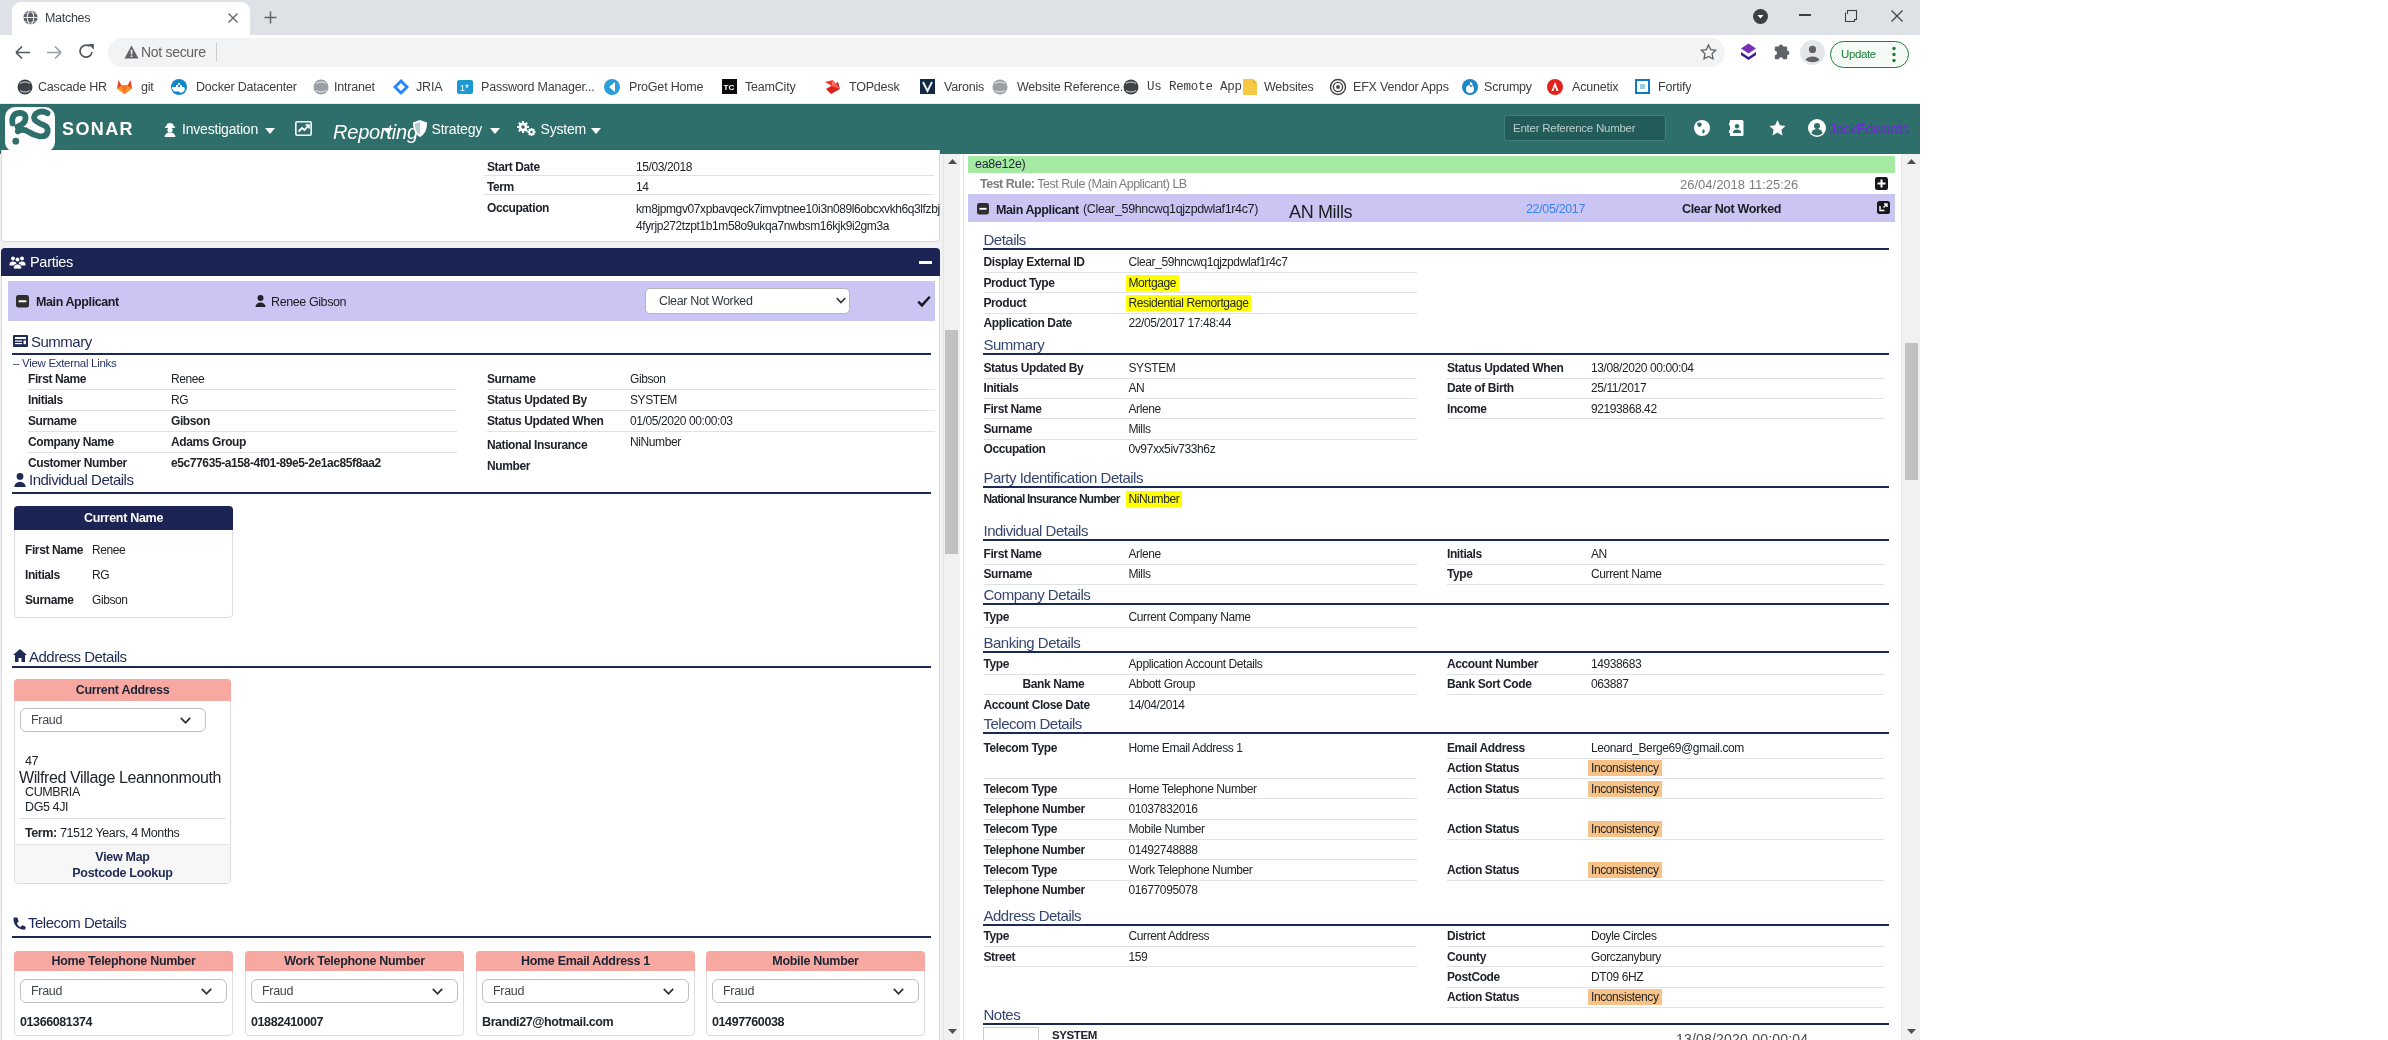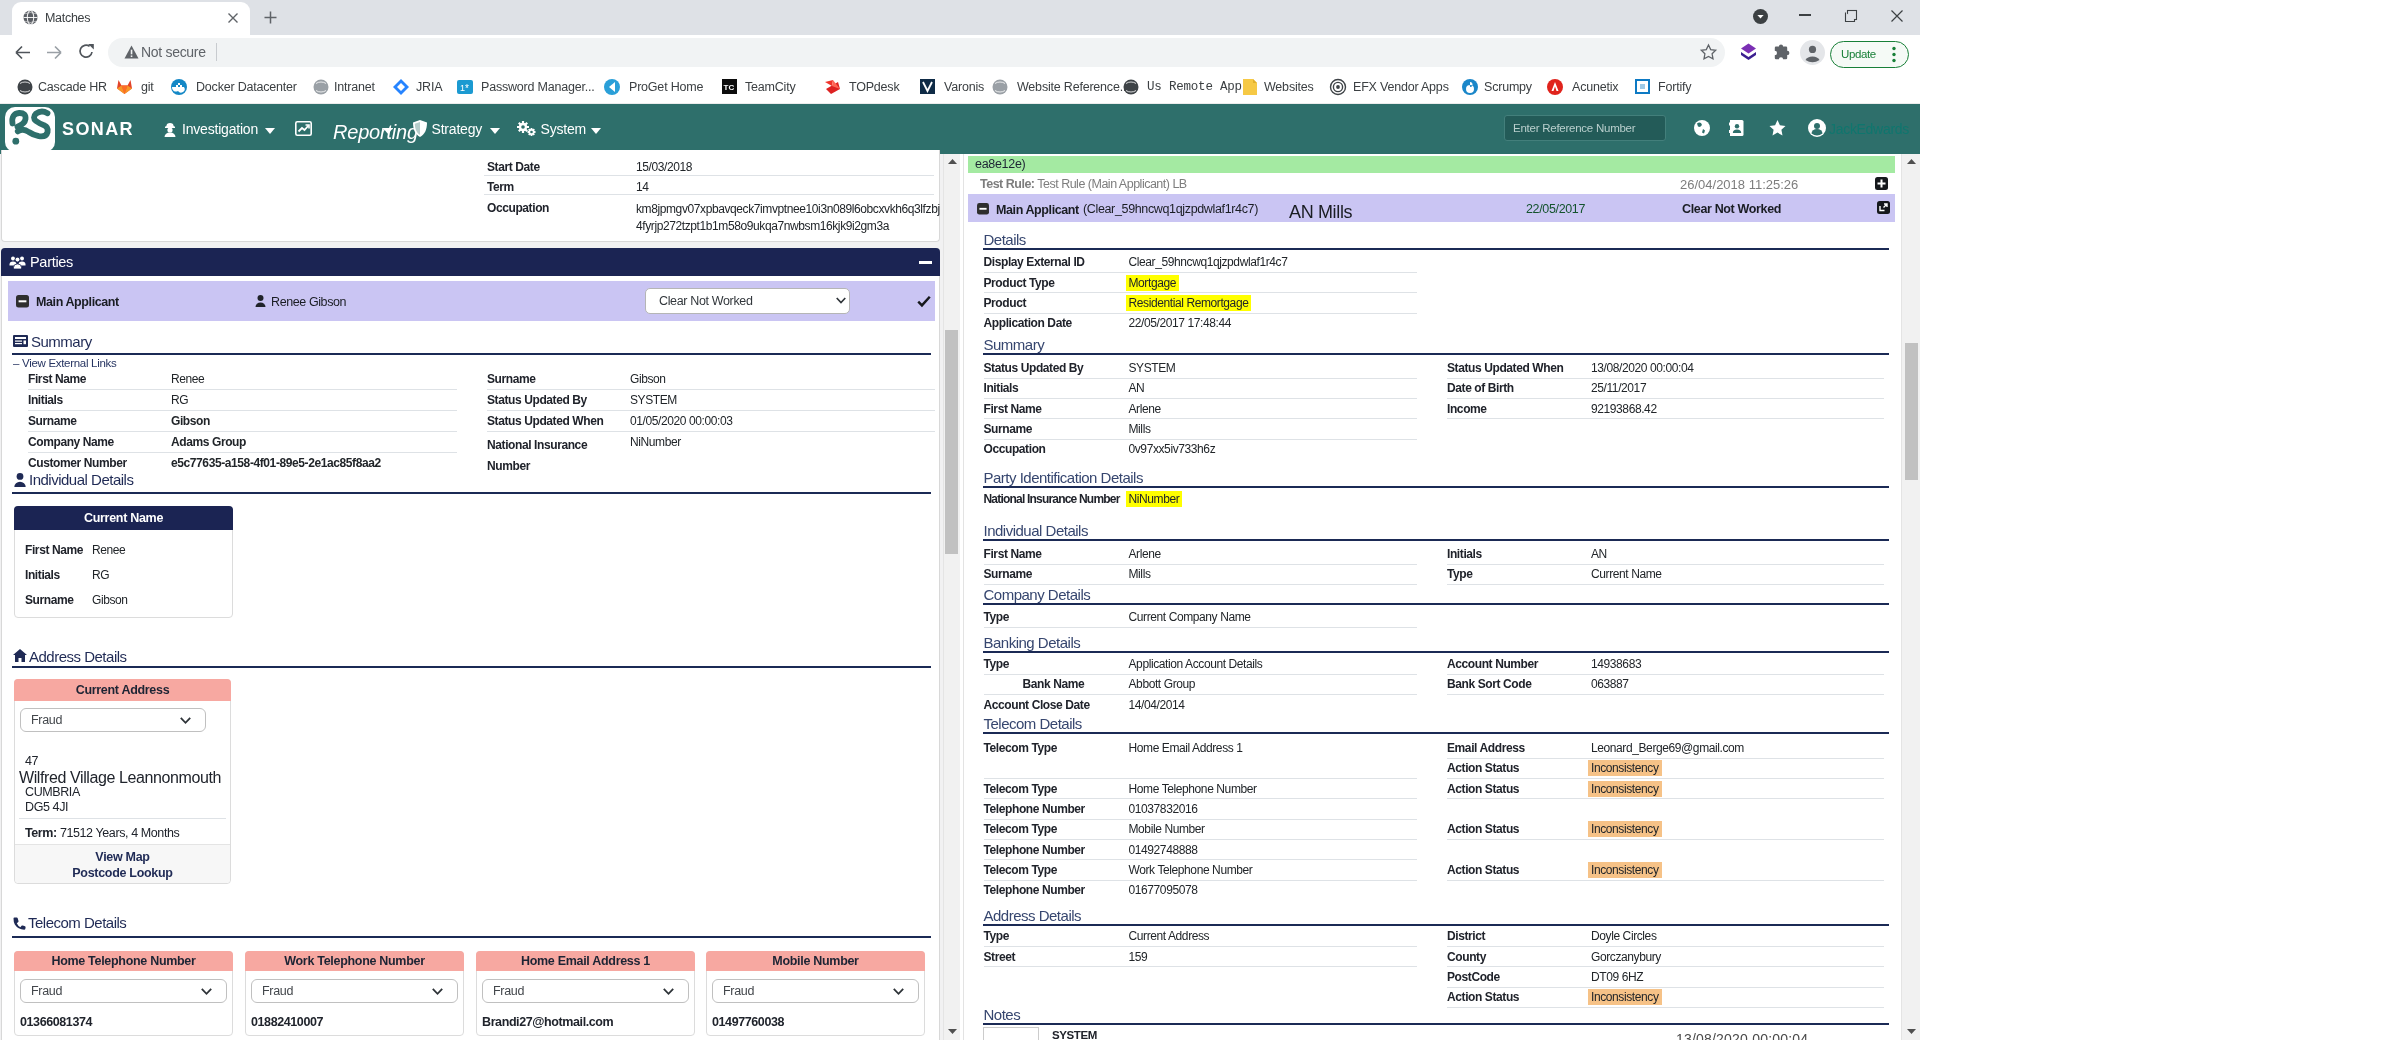--- a/index.html
+++ b/index.html
@@ -243,21 +243,21 @@
       <path d="M3.8 13 a4.2 3.6 0 0 1 8.4 0 z" fill="#2e6f6b"></path>
     </svg>
 <svg style="left:1769px;top:120px" width="17" height="16" viewBox="0 0 17 16">
       <path d="M8.5 0 l2.4 5.2 5.6 .7 -4.1 3.9 1.1 5.6 -5-2.8 -5 2.8 1.1-5.6 -4.1-3.9 5.6-.7 z" fill="#fff"></path>
     </svg>
 <svg style="left:1808px;top:119px" width="18" height="18" viewBox="0 0 18 18">
       <circle cx="9" cy="9" r="9" fill="#fff"></circle>
       <circle cx="9" cy="7" r="3" fill="#2e6f6b"></circle>
       <path d="M3.5 14.5 a5.5 4.5 0 0 1 11 0 a9 9 0 0 1 -11 0z" fill="#2e6f6b"></path>
     </svg>
-<div class="abs" style="left:1829px;top:120.5px;font-size:14px;color:#0f766e;letter-spacing:-0.3px;">JackEdwards</div>
+<div class="abs" style="left:1829px;top:120.5px;font-size:14px;color:#6d28d9;letter-spacing:-0.3px;">JackEdwards</div>
 <div class="abs" style="left:0;top:154px;width:1920px;height:886px;background:#f1f1f2;"></div>
 <div class="abs" style="left:1px;top:150px;width:939px;height:91.5px;background:#fff;border:1px solid #d8d8d8;border-top:none;border-radius:0 0 4px 4px;"></div>
 <div class="lbl" style="left:487px;top:159.5px;">Start Date</div>
 <div class="val" style="left:636px;top:159.5px;">15/03/2018</div>
 <div class="sep" style="left:484px;top:174.5px;width:450px;"></div>
 <div class="lbl" style="left:487px;top:179.5px;">Term</div>
 <div class="val" style="left:636px;top:179.5px;">14</div>
 <div class="sep" style="left:484px;top:194px;width:450px;"></div>
 <div class="lbl" style="left:487px;top:200.5px;">Occupation</div>
 <div class="val" style="left:636px;top:200.5px;line-height:17px;">km8jpmgv07xpbavqeck7imvptnee10i3n089l6obcxvkh6q3lfzbj<br>4fyrjp272tzpt1b1m58o9ukqa7nwbsm16kjk9i2gm3a</div>
@@ -429,21 +429,21 @@
       <rect x="2.5" y="5.5" width="8" height="2" fill="#fff"></rect>
     </svg>
 <div class="abs" style="left:968px;top:193.5px;width:927px;height:28.5px;background:#cac5f3;"></div>
 <svg style="left:977px;top:202.5px" width="12" height="11.5" viewBox="0 0 13 12.5">
       <rect width="13" height="12.5" rx="2.5" fill="#2e2e2e"></rect>
       <rect x="2.6" y="5.3" width="7.8" height="2" fill="#fff"></rect>
     </svg>
 <div class="abs" style="left:996px;top:202.5px;font-size:12.5px;font-weight:bold;color:#1a1d23;letter-spacing:-0.4px;">Main Applicant</div>
 <div class="abs" style="left:1083px;top:202px;font-size:12.5px;color:#1a1d23;letter-spacing:-0.35px;">(Clear_59hncwq1qjzpdwlaf1r4c7)</div>
 <div class="abs" style="left:1289px;top:202px;font-size:18px;color:#1a1d23;letter-spacing:-0.35px;">AN Mills</div>
-<div class="abs" style="left:1526px;top:202px;font-size:12.5px;color:#14532d;letter-spacing:-0.35px;">22/05/2017</div>
+<div class="abs" style="left:1526px;top:202px;font-size:12.5px;color:#3b82f6;letter-spacing:-0.35px;">22/05/2017</div>
 <div class="abs" style="left:1682px;top:202px;font-size:12.5px;font-weight:bold;color:#1a1d23;letter-spacing:-0.35px;">Clear Not Worked</div>
 <svg style="left:1877px;top:201px" width="13" height="13" viewBox="0 0 13 13">
       <rect width="13" height="13" rx="2.5" fill="#16181c"></rect>
       <path d="M6.5 6.5 L10 3 M7 3 h3 v3" stroke="#fff" stroke-width="1.4" fill="none"></path>
       <path d="M3 5 v4.5 h4.5" stroke="#fff" stroke-width="1.4" fill="none"></path>
     </svg>
 <div class="title" style="left:983.5px;top:231px;color:#36466f;">Details</div>
 <div class="uline" style="left:983px;top:248.3px;width:906px;"></div>
 <div class="lbl" style="left:983.5px;top:255.4px;">Display External ID</div>
 <div class="val" style="left:1128.5px;top:255.4px;">Clear_59hncwq1qjzpdwlaf1r4c7</div>

